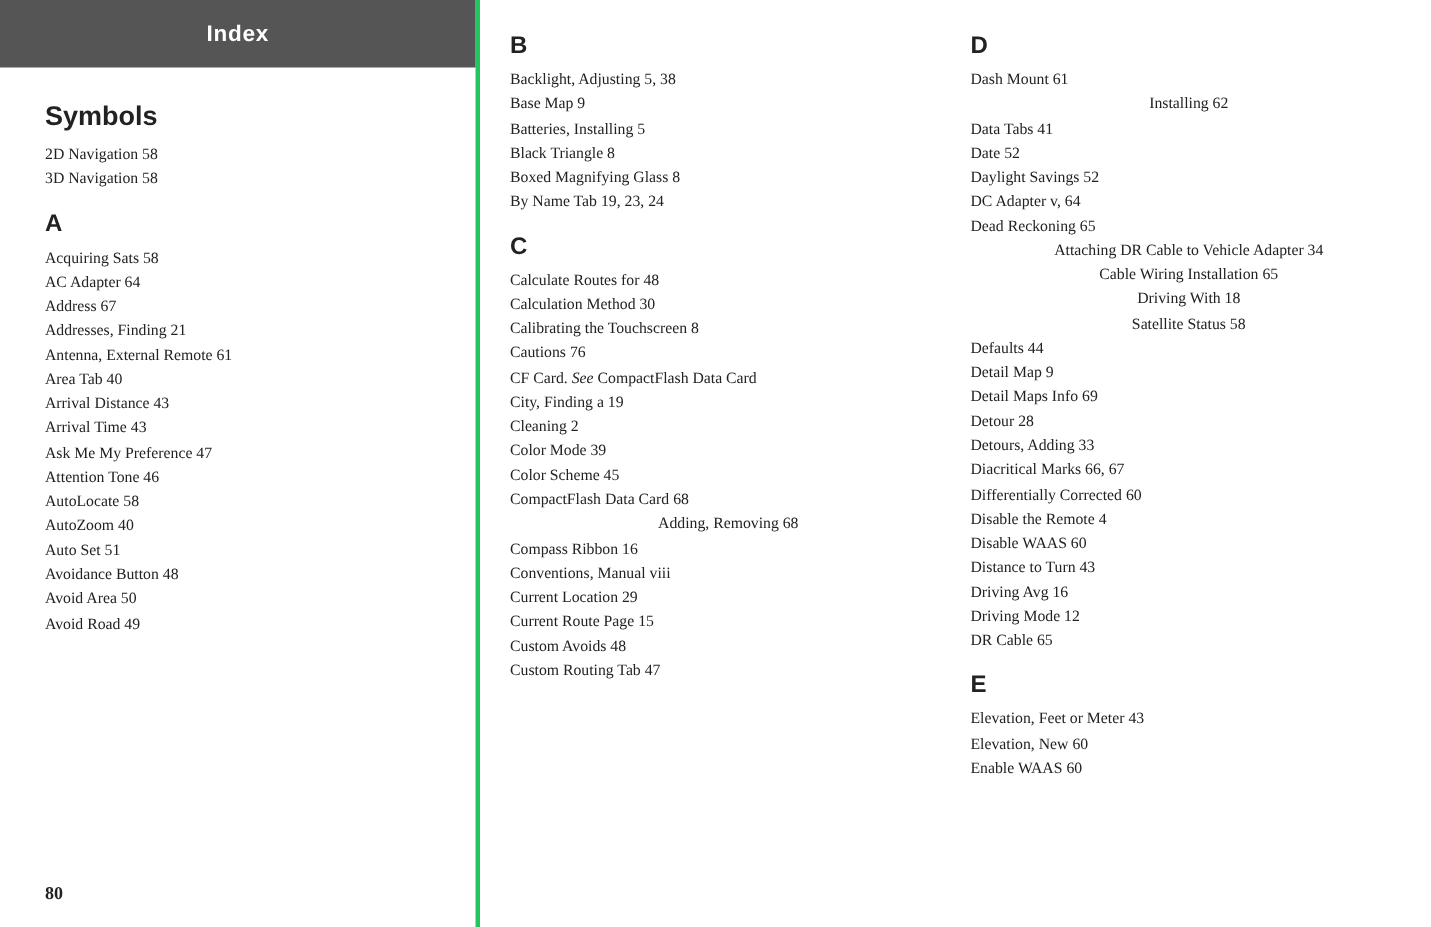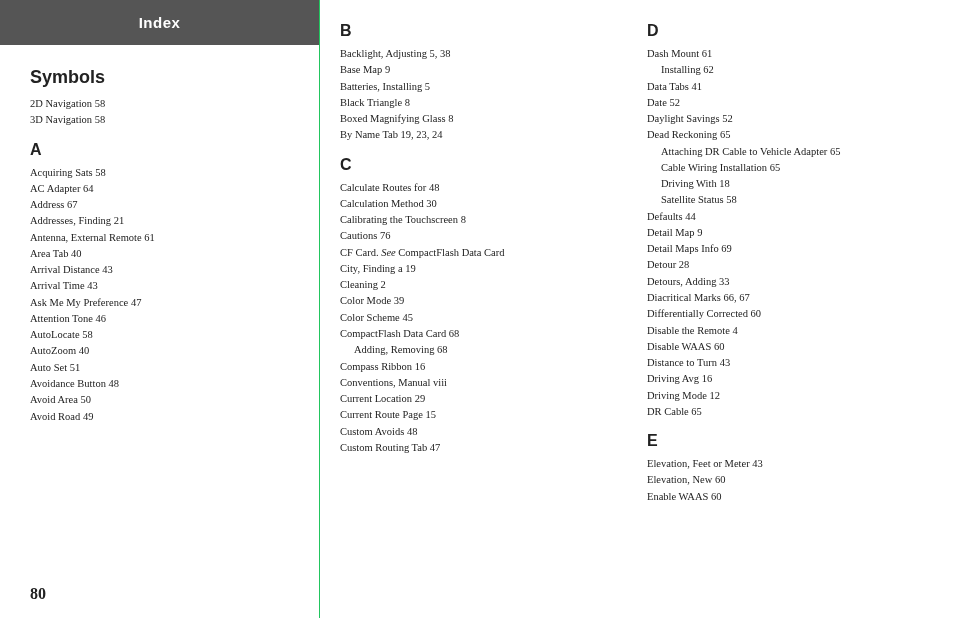--- a/index.html
+++ b/index.html
@@ -13,42 +13,42 @@
       display: flex;
       overflow: hidden;
     }
 
     
     .sidebar {
       width: 320px;
       background: #fff;
       display: flex;
       flex-direction: column;
-      border-right: 1px solid #22c55e;
+      border-right: 3px solid #22c55e;
     }
 
     .sidebar-header {
       background: #555555;
       color: #ffffff;
       text-align: center;
       padding: 14px 10px;
       font-size: 15px;
       font-weight: bold;
       font-family: Arial, sans-serif;
       letter-spacing: 0.5px;
     }
 
     .sidebar-content {
       padding: 6px 30px;
       flex: 1;
     }
 
     .sidebar-footer {
       padding: 10px 30px 15px 30px;
-      font-size: 16px;
+      font-size: 12px;
       font-weight: bold;
     }
 
     
     .main-content {
       flex: 1;
       display: flex;
       padding: 20px 15px;
       gap: 0;
     }
@@ -81,20 +81,21 @@
 
     .index-entry {
       font-size: 10.5px;
       line-height: 1.55;
       color: #222;
     }
 
     .index-entry .sub {
       padding-left: 14px;
       display: block;
+      text-align: center;
     }
 
     .letter-section {
       margin-bottom: 10px;
     }
 
     .letter-section + .letter-section {
       margin-top: 6px;
     }
   </style>
@@ -173,23 +174,24 @@
   <div class="column">
     <div class="letter-section">
       <div class="section-title">D</div>
       <div class="index-entry">Dash Mount  61</div>
       <div class="index-entry">
           <span class="sub">Installing  62</span>
         </div>
       <div class="index-entry">Data Tabs  41</div>
       <div class="index-entry">Date  52</div>
       <div class="index-entry">Daylight Savings  52</div>
+      <div class="index-entry">DC Adapter  v, 64</div>
       <div class="index-entry">Dead Reckoning  65</div>
       <div class="index-entry">
-          <span class="sub">Attaching DR Cable to Vehicle Adapter  65</span>
+          <span class="sub">Attaching DR Cable to Vehicle Adapter  34</span>
         </div>
       <div class="index-entry">
           <span class="sub">Cable Wiring Installation  65</span>
         </div>
       <div class="index-entry">
           <span class="sub">Driving With  18</span>
         </div>
       <div class="index-entry">
           <span class="sub">Satellite Status  58</span>
         </div>

